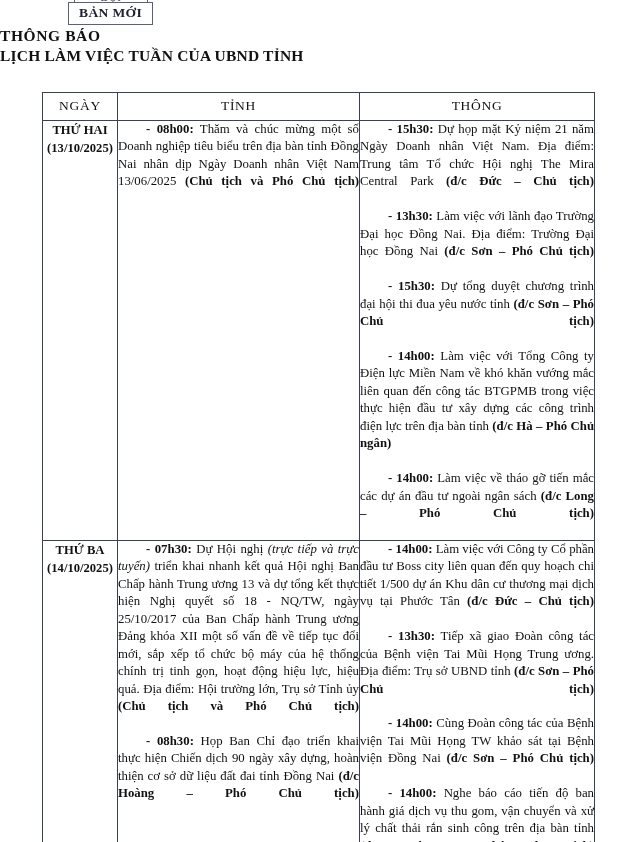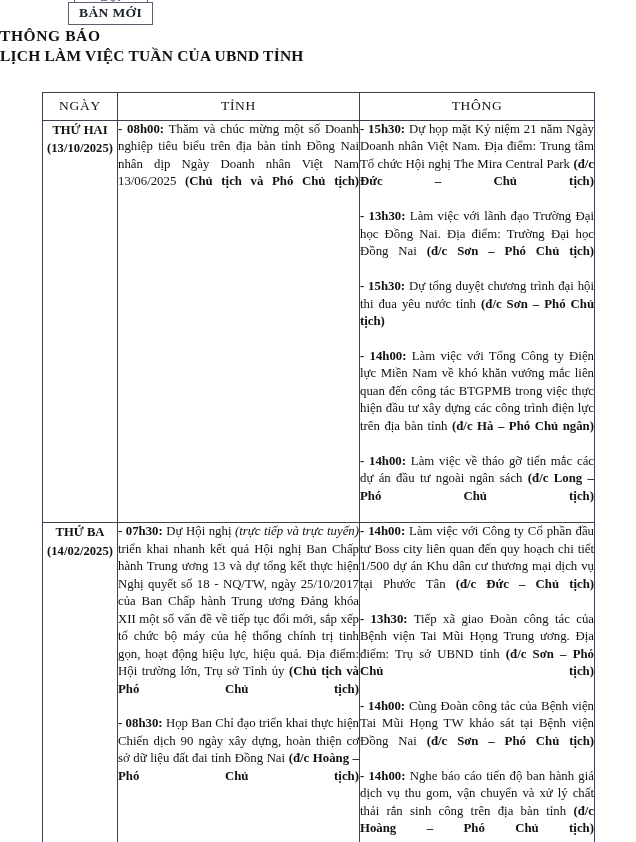--- a/index.html
+++ b/index.html
@@ -126,21 +126,21 @@
     text-align: justify;
     text-justify: inter-word;
     hyphens: none;
   }
   .entry {
     margin: 0 0 0 0;
     text-align: justify;
     text-justify: inter-word;
   }
   .entry + .entry { margin-top: 0px; }
-  .entry .t { font-weight: bold; }
+  .entry .t { font-weight: bold; margin-left: 28px; }
   .entry .who { font-weight: bold; }
   .entry .note { font-style: italic; }
 
   
   .entry::after {
     content: "";
     display: inline-block;
     width: 100%;
   }
 </style>
@@ -186,21 +186,21 @@
               <div class="entry"><span class="t">- 15h30:</span><span> Dự họp mặt Kỷ niệm 21 năm Ngày Doanh nhân Việt Nam. Địa điểm: Trung tâm Tổ chức Hội nghị The Mira Central Park </span><span class="who">(đ/c Đức – Chủ tịch)</span></div>
               <div class="entry"><span class="t">- 13h30:</span><span> Làm việc với lãnh đạo Trường Đại học Đồng Nai. Địa điểm: Trường Đại học Đồng Nai </span><span class="who">(đ/c Sơn – Phó Chủ tịch)</span></div>
               <div class="entry"><span class="t">- 15h30:</span><span> Dự tổng duyệt chương trình đại hội thi đua yêu nước tỉnh </span><span class="who">(đ/c Sơn – Phó Chủ tịch)</span></div>
               <div class="entry"><span class="t">- 14h00:</span><span> Làm việc với Tổng Công ty Điện lực Miền Nam về khó khăn vướng mắc liên quan đến công tác BTGPMB trong việc thực hiện đầu tư xây dựng các công trình điện lực trên địa bàn tỉnh </span><span class="who">(đ/c Hà – Phó Chủ ngân)</span></div>
               <div class="entry"><span class="t">- 14h00:</span><span> Làm việc về tháo gỡ tiến mắc các dự án đầu tư ngoài ngân sách </span><span class="who">(đ/c Long – Phó Chủ tịch)</span></div>
             </td>
           </tr>
           <tr>
             <td class="day-cell">
               <div>THỨ BA</div>
-              <div>(14/02/2025)</div>
+              <div>(14/10/2025)</div>
             </td>
             <td class="slot-cell">
               <div class="entry"><span class="t">- 07h30:</span><span> Dự Hội nghị </span><span class="note">(trực tiếp và trực tuyến)</span><span> triển khai nhanh kết quả Hội nghị Ban Chấp hành Trung ương 13 và dự tổng kết thực hiện Nghị quyết số 18 - NQ/TW, ngày 25/10/2017 của Ban Chấp hành Trung ương Đảng khóa XII một số vấn đề về tiếp tục đổi mới, sắp xếp tổ chức bộ máy của hệ thống chính trị tinh gọn, hoạt động hiệu lực, hiệu quả. Địa điểm: Hội trường lớn, Trụ sở Tỉnh ủy </span><span class="who">(Chủ tịch và Phó Chủ tịch)</span></div>
               <div class="entry"><span class="t">- 08h30:</span><span> Họp Ban Chỉ đạo triển khai thực hiện Chiến dịch 90 ngày xây dựng, hoàn thiện cơ sở dữ liệu đất đai tỉnh Đồng Nai </span><span class="who">(đ/c Hoàng – Phó Chủ tịch)</span></div>
             </td>
             <td class="slot-cell">
               <div class="entry"><span class="t">- 14h00:</span><span> Làm việc với Công ty Cổ phần đầu tư Boss city liên quan đến quy hoạch chi tiết 1/500 dự án Khu dân cư thương mại dịch vụ tại Phước Tân </span><span class="who">(đ/c Đức – Chủ tịch)</span></div>
               <div class="entry"><span class="t">- 13h30:</span><span> Tiếp xã giao Đoàn công tác của Bệnh viện Tai Mũi Họng Trung ương. Địa điểm: Trụ sở UBND tỉnh </span><span class="who">(đ/c Sơn – Phó Chủ tịch)</span></div>
               <div class="entry"><span class="t">- 14h00:</span><span> Cùng Đoàn công tác của Bệnh viện Tai Mũi Họng TW khảo sát tại Bệnh viện Đồng Nai </span><span class="who">(đ/c Sơn – Phó Chủ tịch)</span></div>
               <div class="entry"><span class="t">- 14h00:</span><span> Nghe báo cáo tiến độ ban hành giá dịch vụ thu gom, vận chuyển và xử lý chất thải rắn sinh công trên địa bàn tỉnh </span><span class="who">(đ/c Hoàng – Phó Chủ tịch)</span></div>

